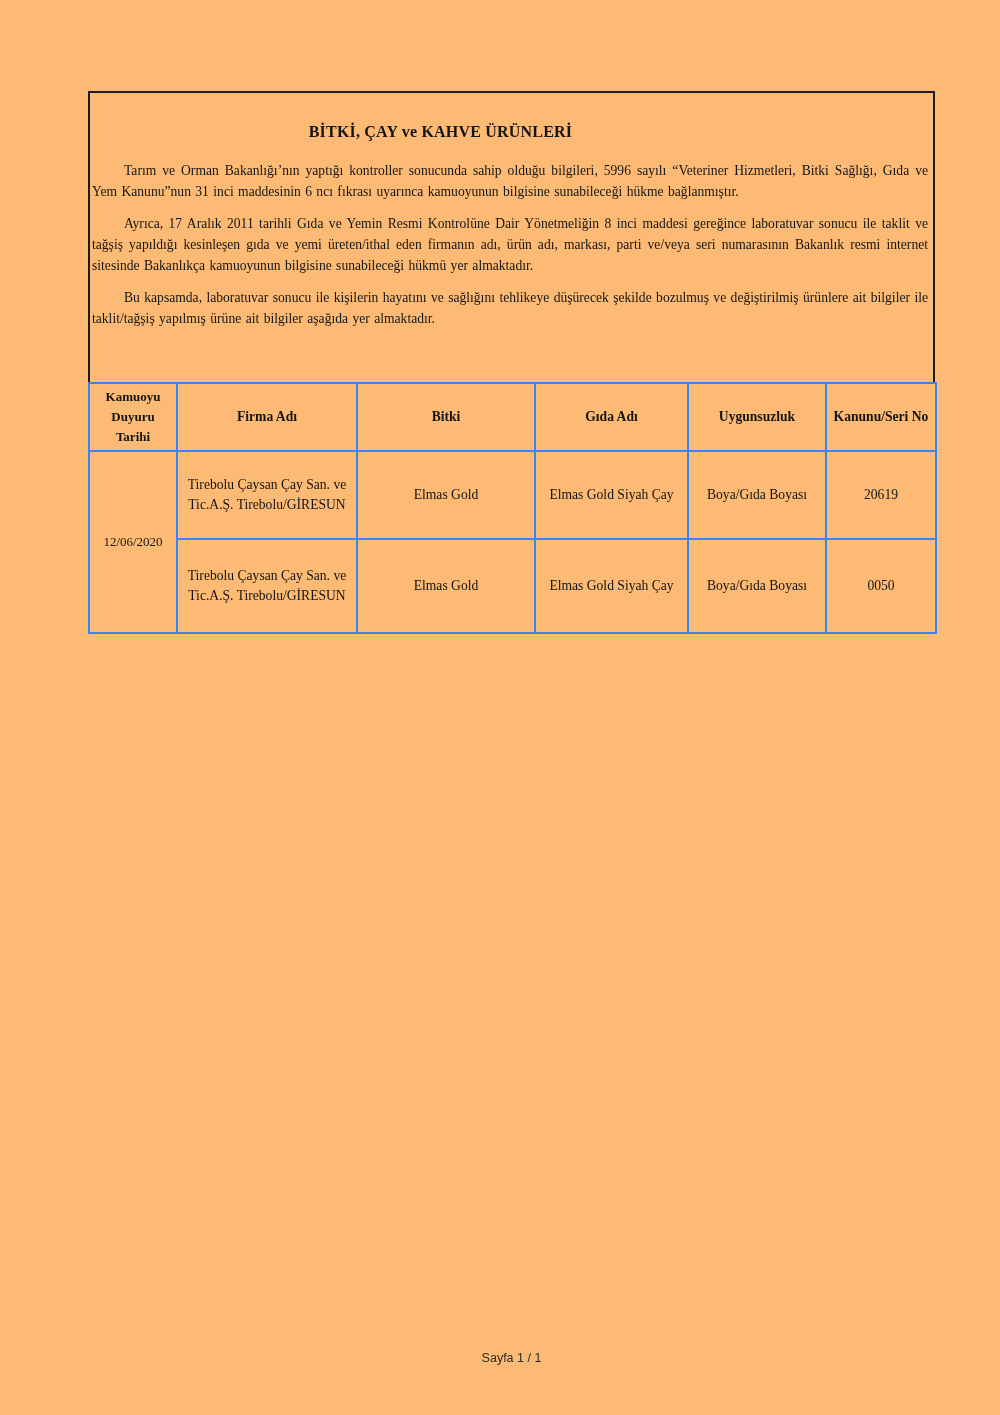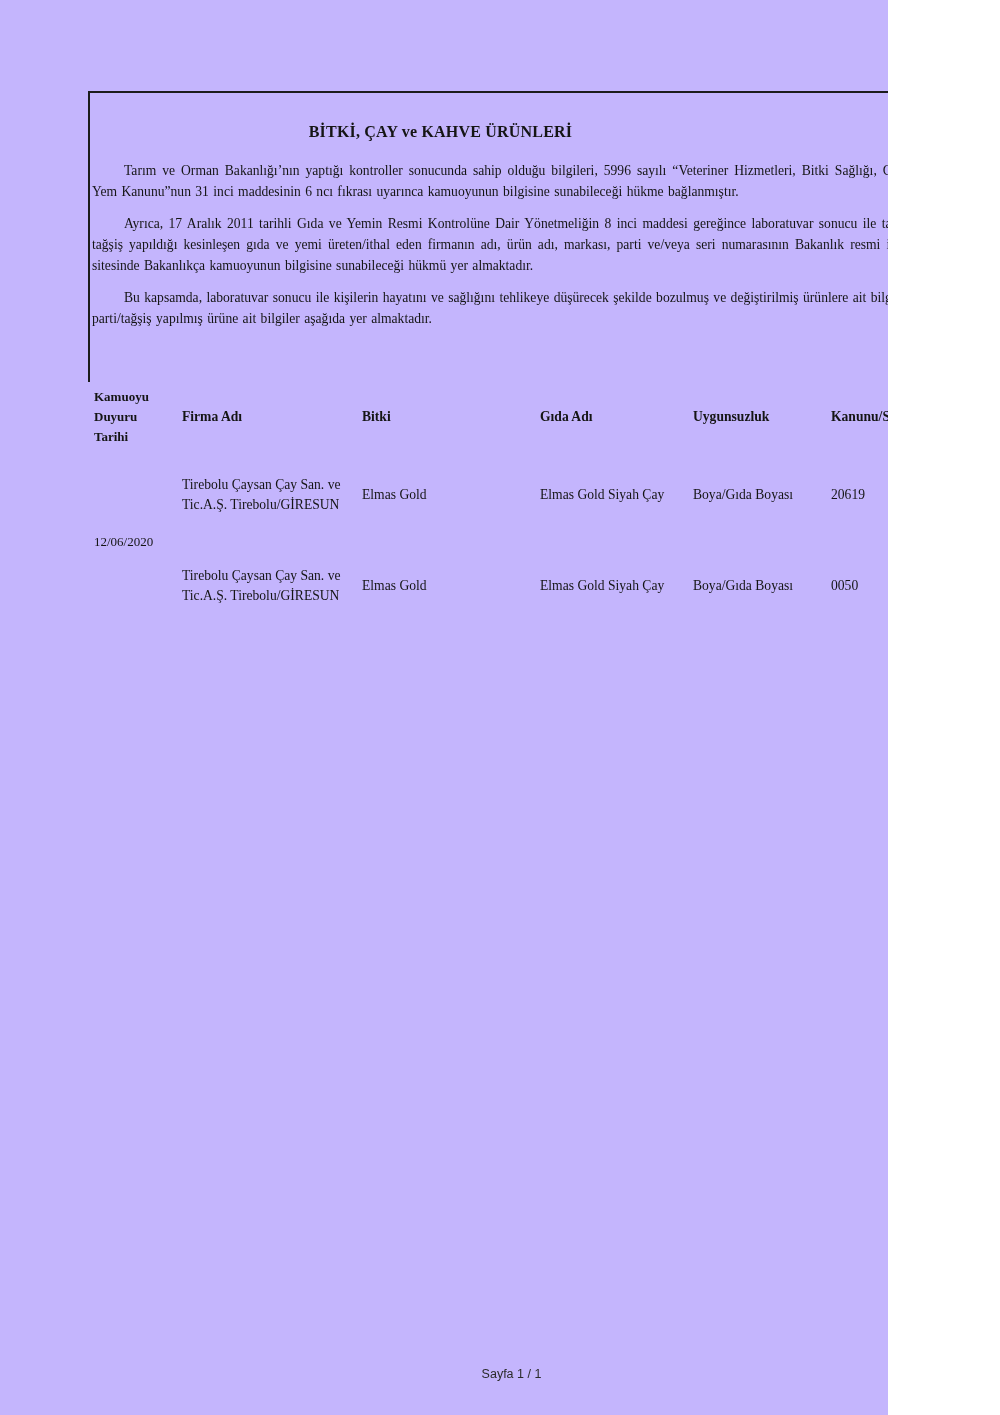--- a/index.html
+++ b/index.html
@@ -1,21 +1,21 @@
 <!DOCTYPE html>
 <html><head>
 <meta charset="utf-8">
 <style>
   * { margin: 0; padding: 0; box-sizing: border-box; }
   html, body { background: #ffffff; }
   .page {
     position: relative;
-    width: 888px;
+    width: 1000px;
     height: 1415px;
-    background: #c4b5fd;
+    background: #fdba74;
     font-family: "Liberation Serif", serif;
     color: #151515;
     overflow: hidden;
   }
   .text-section {
     position: absolute;
     left: 88px;
     top: 91px;
     width: 847px;
     height: 291px;
@@ -46,22 +46,22 @@
     position: absolute;
     left: 88px;
     top: 382px;
     width: 847px;
     border-collapse: collapse;
     table-layout: fixed;
     font-size: 13.6px;
     color: #151515;
   }
   table.data th, table.data td {
-    border: 2px solid #c4b5fd;
-    text-align: left;
+    border: 2px solid #3b82f6;
+    text-align: center;
     vertical-align: middle;
     padding: 2px 4px;
     line-height: 20px;
     overflow: hidden;
   }
   table.data thead tr { height: 68px; }
   table.data tbody tr.row-1 { height: 88px; }
   table.data tbody tr.row-2 { height: 94px; }
   table.data th { font-weight: bold; }
   th.th-date { font-size: 13px; padding: 2px 1px; }
@@ -72,33 +72,32 @@
   }
   .footer {
     position: absolute;
     left: 88px;
     top: 1351px;
     width: 847px;
     text-align: center;
     font-family: "Liberation Sans", sans-serif;
     font-size: 12.5px;
     color: #2b2b2b;
-    margin-top: 16px;
   }
 </style>
 </head>
 <body>
 
 <div class="page">
 
   <div class="text-section">
     <h1 class="doc-title">BİTKİ, ÇAY ve KAHVE ÜRÜNLERİ</h1>
     <p class="para">Tarım ve Orman Bakanlığı’nın yaptığı kontroller sonucunda sahip olduğu bilgileri, 5996 sayılı “Veteriner Hizmetleri, Bitki Sağlığı, Gıda ve Yem Kanunu”nun 31 inci maddesinin 6 ncı fıkrası uyarınca kamuoyunun bilgisine sunabileceği hükme bağlanmıştır.</p>
     <p class="para">Ayrıca, 17 Aralık 2011 tarihli Gıda ve Yemin Resmi Kontrolüne Dair Yönetmeliğin 8 inci maddesi gereğince laboratuvar sonucu ile taklit ve tağşiş yapıldığı kesinleşen gıda ve yemi üreten/ithal eden firmanın adı, ürün adı, markası, parti ve/veya seri numarasının Bakanlık resmi internet sitesinde Bakanlıkça kamuoyunun bilgisine sunabileceği hükmü yer almaktadır.</p>
-    <p class="para">Bu kapsamda, laboratuvar sonucu ile kişilerin hayatını ve sağlığını tehlikeye düşürecek şekilde bozulmuş ve değiştirilmiş ürünlere ait bilgiler ile parti/tağşiş yapılmış ürüne ait bilgiler aşağıda yer almaktadır.</p>
+    <p class="para">Bu kapsamda, laboratuvar sonucu ile kişilerin hayatını ve sağlığını tehlikeye düşürecek şekilde bozulmuş ve değiştirilmiş ürünlere ait bilgiler ile taklit/tağşiş yapılmış ürüne ait bilgiler aşağıda yer almaktadır.</p>
   </div>
 
   <table class="data">
     <colgroup>
       <col style="width:88px">
       <col style="width:180px">
       <col style="width:178px">
       <col style="width:153px">
       <col style="width:138px">
       <col style="width:110px">

